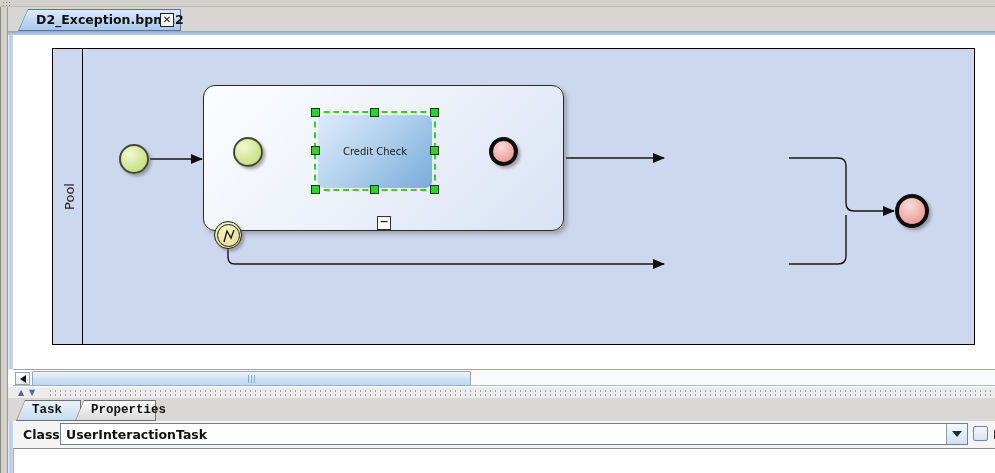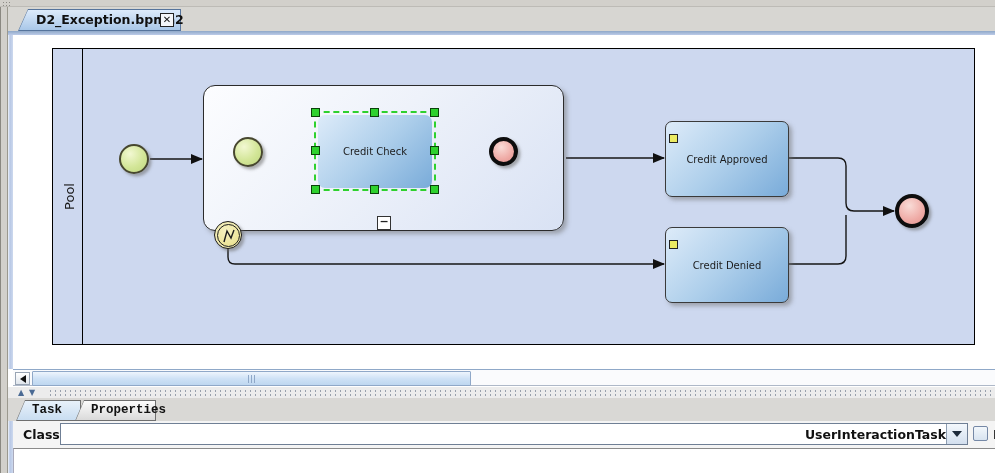--- a/index.html
+++ b/index.html
@@ -84,21 +84,21 @@
   .btab .tab-label{position:absolute;left:16px;top:3px;font-size:12.5px;font-weight:bold;color:#111;white-space:nowrap;}
   .btab-t{left:8px;width:65px;}
   .btab-p{left:67px;width:81px;}
   .btab-m{left:142px;width:93px;}
   .bcontent{position:absolute;left:8px;top:421px;width:987px;height:52px;background:#f2f2f2;}
   .bcontent .blue-strip{position:absolute;left:0;top:0;width:5px;height:52px;background:linear-gradient(90deg,#f2f5fa,#b7c7e5 40%,#cdd9ee);}
   .class-row{position:absolute;left:5px;top:0;right:0;height:27px;background:#f4f4f4;display:flex;align-items:center;}
   .class-label{position:absolute;left:10px;top:6px;font-size:12.5px;font-weight:bold;color:#111;}
   .combo{position:absolute;left:47px;top:2px;width:908px;height:22px;border:1px solid #6f7f95;background:#fff;display:flex;}
   .combo-input{flex:1;border:none;outline:none;background:#fff;font-family:"DejaVu Sans","Liberation Sans",sans-serif;
-    font-size:12.5px;font-weight:bold;color:#111;padding:0 0 0 5px;text-align:right;}
+    font-size:12.5px;font-weight:bold;color:#111;padding:0 0 0 5px;}
   .combo-btn{width:21px;height:100%;background:linear-gradient(#f4f8fc,#d3dfee);border-left:1px solid #8c9cb0;
     display:flex;align-items:center;justify-content:center;cursor:pointer;}
   .combo-btn .tri-down{width:0;height:0;border-left:5px solid transparent;border-right:5px solid transparent;border-top:6px solid #1d2a3a;}
   .exc-box{position:absolute;left:960px;top:5px;width:15px;height:15px;border:1.5px solid #7588a6;border-radius:2px;
     background:linear-gradient(#f2f7fb,#d8e3f0);cursor:pointer;}
   .exc-label{position:absolute;left:980px;top:6px;font-size:12.5px;font-weight:bold;color:#111;white-space:nowrap;}
   .bwhite{position:absolute;left:5px;top:27px;right:0;height:25px;background:#fff;border-top:1px solid #8a8a8a;border-left:1px solid #aab;}
 </style>
 </head>
 <body>
@@ -168,28 +168,20 @@
   <div class="shape event ev-end ev-end1"></div>
 
   <div class="shape event ev-boundary">
     <div class="inner-ring">
       <svg width="22" height="22" viewBox="0 0 22 22">
         <polyline points="6,17 9,6 13,13 16,5" fill="none" stroke="#1d1d1d" stroke-width="1.4"></polyline>
       </svg>
     </div>
   </div>
 
-  <div class="shape task task-approved">
-    <div class="task-marker"></div>
-    <span>Credit Approved</span>
-  </div>
-  <div class="shape task task-denied">
-    <div class="task-marker"></div>
-    <span>Credit Denied</span>
-  </div>
 
   <div class="shape event ev-end ev-end2"></div>
 
   <div class="hscroll">
     <div class="hs-btn">
         <div class="tri-left"></div>
       </div>
     <div class="hs-thumb">
       <div class="hs-grip"></div>
     </div>

